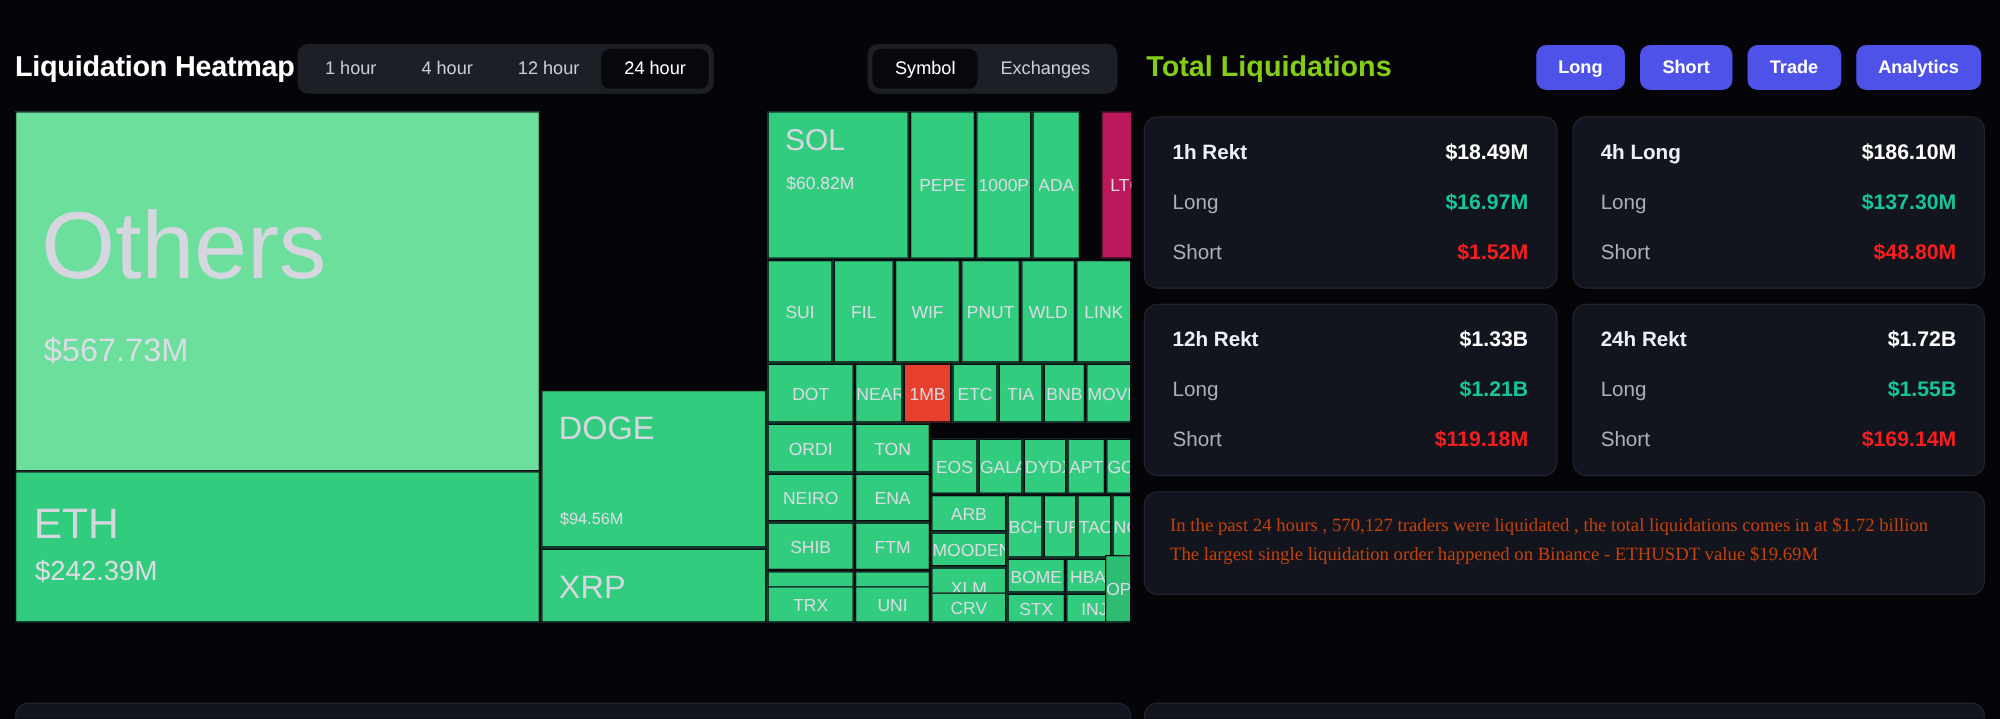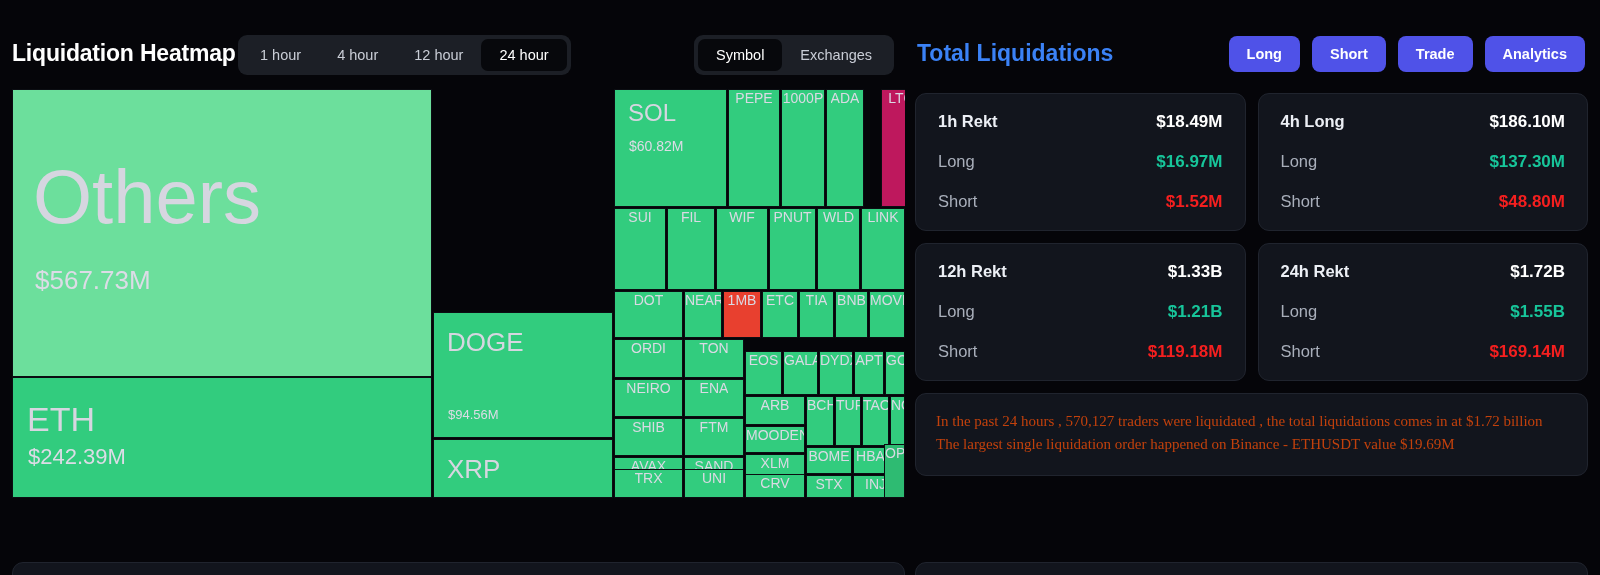--- a/index.html
+++ b/index.html
@@ -28,21 +28,21 @@
   .seg-btn {
     height: 32px; display: flex; align-items: center; justify-content: center;
     padding: 0 18px; border-radius: 7px; font-size: 14.5px;
     color: #c9cdd6; background: transparent; border: none; cursor: pointer;
     font-family: "Liberation Sans", sans-serif; white-space: nowrap;
   }
   .seg-btn.active { background: #07080c; color: #ffffff; }
 
   .hdr-title2 {
     position: absolute; left: 917px; top: 40px;
-    font-size: 23px; font-weight: bold; color: #3b82f6; white-space: nowrap;
+    font-size: 23px; font-weight: bold; color: #84cc16; white-space: nowrap;
   }
   .act-btns { position: absolute; right: 15px; top: 36px; display: flex; gap: 12px; }
   .act-btn {
     height: 36px; padding: 0 18px; border-radius: 8px;
     background: #4f52e8; color: #ffffff; font-size: 14.5px; font-weight: bold;
     border: none; cursor: pointer; display: flex; align-items: center; justify-content: center;
     font-family: "Liberation Sans", sans-serif; white-space: nowrap;
   }
 
   
@@ -67,21 +67,21 @@
   
   .sz-xl .tname { left: 20px; bottom: 136px; font-size: 76px; }
   .sz-xl .tval  { left: 22px; bottom: 80px;  font-size: 26px; }
   .sz-lg .tname { left: 14px; top: 22px;  font-size: 34px; }
   .sz-lg .tval  { left: 15px; top: 66px;  font-size: 22px; }
   .sz-md .tname { left: 13px; top: 9px;  font-size: 24px; }
   .sz-md .tval  { left: 14px; top: 48px;  font-size: 14px; }
   .sz-sm .tname { left: 13px; top: 14px;  font-size: 26px; }
   .sz-sm .tval  { left: 14px; top: 50px;  font-size: 13px; margin-top: 44px; }
   .sz-xs {
-    display: flex; justify-content: center;
+    display: flex; align-items: center; justify-content: center;
   }
   .sz-xs .tname {
     position: static; font-size: 14px; color: #dadae4;
     text-align: center; overflow: hidden; text-overflow: clip;
   }
 
   
   .stats { position: absolute; left: 915px; top: 93px; width: 673px; }
   .stat-grid { display: grid; grid-template-columns: 1fr 1fr; gap: 12px; }
   .card {

